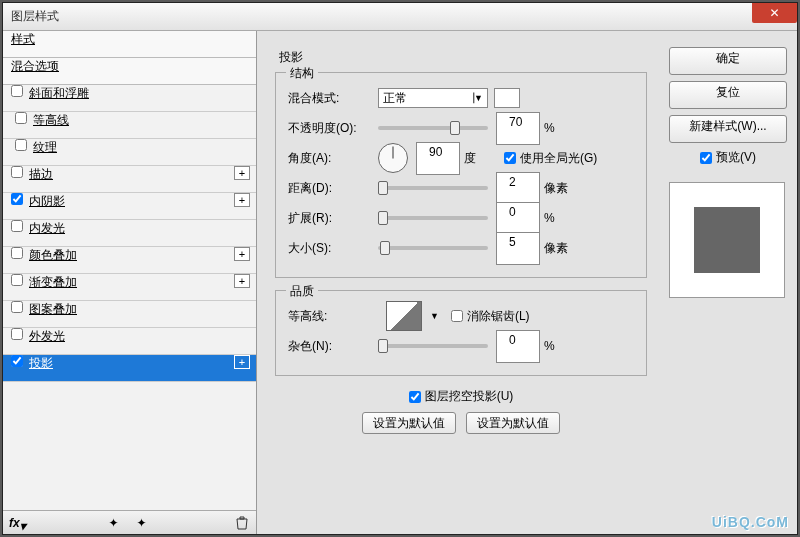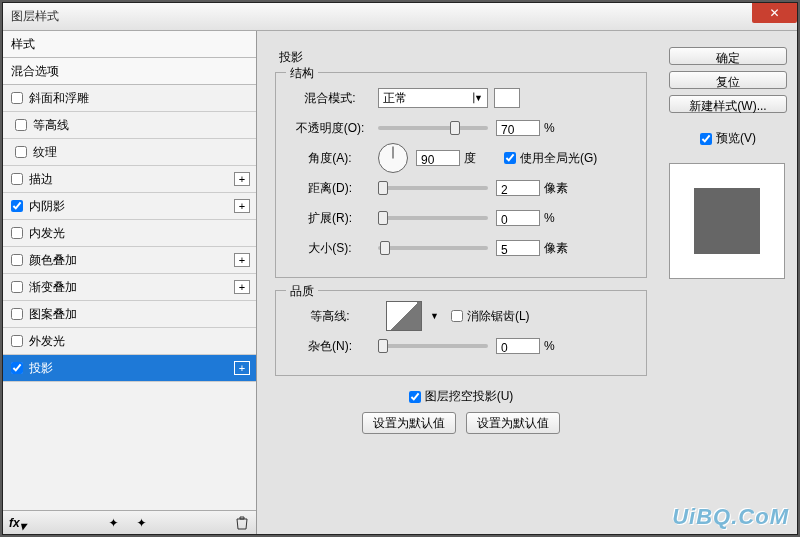--- a/index.html
+++ b/index.html
@@ -4,54 +4,54 @@
 <style>
 * { box-sizing: border-box; margin: 0; padding: 0; font-family: "Microsoft YaHei", "SimSun", sans-serif; font-size: 12px; }
 body { background: #5a5a5a; padding: 2px; }
 .window { background: #e8e8e8; border: 1px solid #222; width: 796px; height: 533px; display: flex; flex-direction: column; }
 .titlebar { height: 28px; background: linear-gradient(#fafafa, #e3e3e3); display: flex; align-items: center; padding-left: 8px; border-bottom: 1px solid #aaa; position: relative; }
 .titlebar .title { color: #333; }
 .close-btn { position: absolute; right: 0; top: 0; width: 45px; height: 20px; background: #c94030; color: #fff; text-align: center; line-height: 18px; font-size: 14px; cursor: pointer; border-bottom-left-radius: 2px; border-bottom-right-radius: 2px; }
 .body { flex: 1; display: flex; background: #e3e3e3; position: relative; }
 .left-panel { width: 254px; border-right: 1px solid #999; display: flex; flex-direction: column; }
 .styles-list { flex: 1; background: #f2f2f2; overflow: hidden; }
-.style-row { height: 27px; display: flex; align-items: center; padding-left: 8px; border-bottom: 1px solid #ccc; position: relative; }
+.style-row { height: 27px; display: flex; padding-left: 8px; border-bottom: 1px solid #ccc; position: relative; text-decoration: underline; }
 .style-row.header { background: #f8f8f8; border-bottom: 1px solid #bbb; font-weight: normal; }
 .style-row .cb { margin-right: 6px; width: 12px; height: 12px; }
 .style-row.selected { background: #1e79d7; color: #fff; }
 .style-row .plus { position: absolute; right: 6px; width: 16px; height: 14px; border: 1px solid #888; background: #fff; text-align: center; line-height: 12px; font-size: 11px; cursor: pointer; }
 .style-row.selected .plus { border-color: #fff; background: #1e79d7; color: #fff; }
 .style-row.indent { padding-left: 12px; }
 .toolbar { height: 24px; background: linear-gradient(#f3f3f3,#dcdcdc); border-top: 1px solid #aaa; display: flex; align-items: center; padding: 0 6px; gap: 14px; }
 .toolbar .sp { flex: 1; }
 .toolbar .ico { width: 14px; height: 14px; display: inline-block; cursor: pointer; }
 .center-panel { flex: 1; padding: 18px 12px 10px 18px; position: relative; }
 .fieldset { border: 1px solid #aaa; padding: 10px 12px 14px 12px; margin-bottom: 12px; position: relative; }
 .fieldset-label { position: absolute; top: -8px; left: 10px; background: #e3e3e3; padding: 0 4px; }
 .section-title { margin-bottom: 6px; margin-left: 4px; }
 .row { display: flex; align-items: center; height: 30px; }
-.row label { width: 84px; text-align: center; margin-right: 6px; }
+.row label { width: 84px; text-align: left; margin-right: 6px; }
 .slider { flex: 0 0 110px; height: 4px; background: #bbb; position: relative; margin-right: 8px; border-radius: 2px; }
 .slider .thumb { position: absolute; top: -5px; width: 10px; height: 14px; background: #eee; border: 1px solid #666; border-radius: 2px; }
-.num { width: 44px; height: 16px; border: 1px solid #888; background: #fff; text-align: left; padding-left: 4px; line-height: 18px; margin-right: 4px; }
+.num { width: 44px; height: 33px; border: 1px solid #888; background: #fff; text-align: left; padding-left: 12px; line-height: 18px; margin-right: 4px; }
 .unit { width: 30px; }
 .select { width: 110px; height: 20px; border: 1px solid #888; background: #fff; display: inline-flex; align-items: center; padding: 0 4px; justify-content: space-between; cursor: pointer; }
 .select .caret { font-size: 9px; }
 .color-sw { width: 26px; height: 20px; border: 1px solid #888; background: #000; margin-left: 6px; cursor: pointer; }
 .angle-dial { width: 30px; height: 30px; border: 1px solid #666; border-radius: 50%; background: #f9f9f9; position: relative; margin-right: 8px; }
 .angle-dial .hand { position: absolute; width: 12px; height: 1px; background: #333; top: 14px; left: 14px; transform-origin: left center; transform: rotate(-90deg); }
 .contour-sw { width: 36px; height: 30px; border: 1px solid #666; background: linear-gradient(135deg, #fff 50%, #777 50%); margin: 0 8px; cursor: pointer; }
 .right-panel { width: 138px; padding: 16px 10px; display: flex; flex-direction: column; gap: 6px; align-items: stretch; }
-.btn { height: 18px; border: 1px solid #888; background: linear-gradient(#fdfdfd,#e7e7e7); text-align: center; line-height: 20px; cursor: pointer; border-radius: 3px; }
+.btn { height: 28px; border: 1px solid #888; background: linear-gradient(#fdfdfd,#e7e7e7); text-align: center; line-height: 20px; cursor: pointer; border-radius: 3px; }
 .preview-box { margin-top: 10px; width: 116px; height: 116px; border: 1px solid #999; background: #fff; display: flex; align-items: center; justify-content: center; }
 .preview-inner { width: 66px; height: 66px; background: #666; }
 .inline-cb { display: inline-flex; align-items: center; gap: 4px; }
 .btn-sm { height: 22px; padding: 0 10px; border: 1px solid #888; background: linear-gradient(#fdfdfd,#e7e7e7); cursor: pointer; border-radius: 3px; line-height: 20px; }
 .bottom-btns { display: flex; justify-content: center; gap: 10px; margin-top: 6px; }
-.watermark { position: absolute; right: 8px; bottom: 4px; font-size: 22px; font-style: italic; font-weight: bold; color: #7ab8d8; text-shadow: 1px 1px 0 #fff, -1px -1px 0 #fff; letter-spacing: 1px; pointer-events: none; }
+.watermark { position: absolute; right: 8px; bottom: 4px; font-size: 14px; font-weight: bold; color: #7ab8d8; text-shadow: 1px 1px 0 #fff, -1px -1px 0 #fff; letter-spacing: 1px; pointer-events: none; }
 input[type=checkbox]{ width:12px; height:12px; }
 </style>
 </head>
 <body>
 
 <div class="window">
   <div class="titlebar">
     <span class="title">图层样式</span>
     <div class="close-btn">
       <span>✕</span>
@@ -229,21 +229,21 @@
       <div class="bottom-btns">
         <div class="btn-sm">设置为默认值</div>
         <div class="btn-sm">设置为默认值</div>
       </div>
     </div>
 
     <div class="right-panel">
       <div class="btn">确定</div>
       <div class="btn">复位</div>
       <div class="btn">新建样式(W)...</div>
-      <div class="inline-cb" style="justify-content:center;margin-top:11px;">
+      <div class="inline-cb" style="justify-content:center;margin-top:0;">
         <input type="checkbox" checked="" style="">
         <span>预览(V)</span>
       </div>
       <div class="preview-box">
         <div class="preview-inner"></div>
       </div>
     </div>
 
     <div class="watermark">UiBQ.CoM</div>
   </div>

